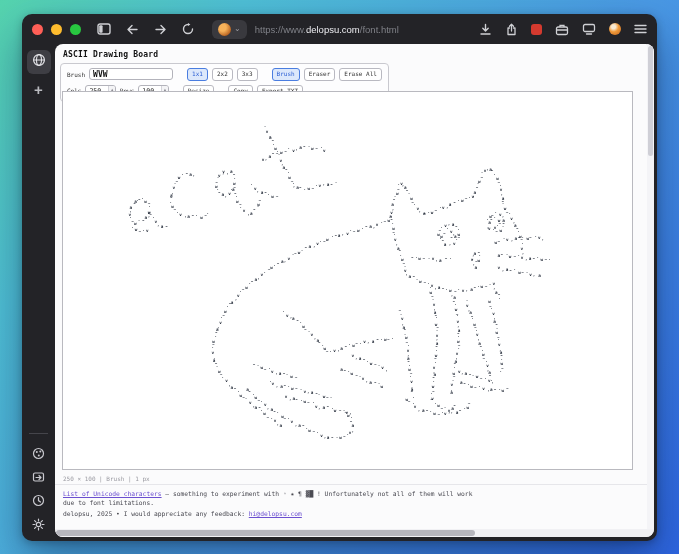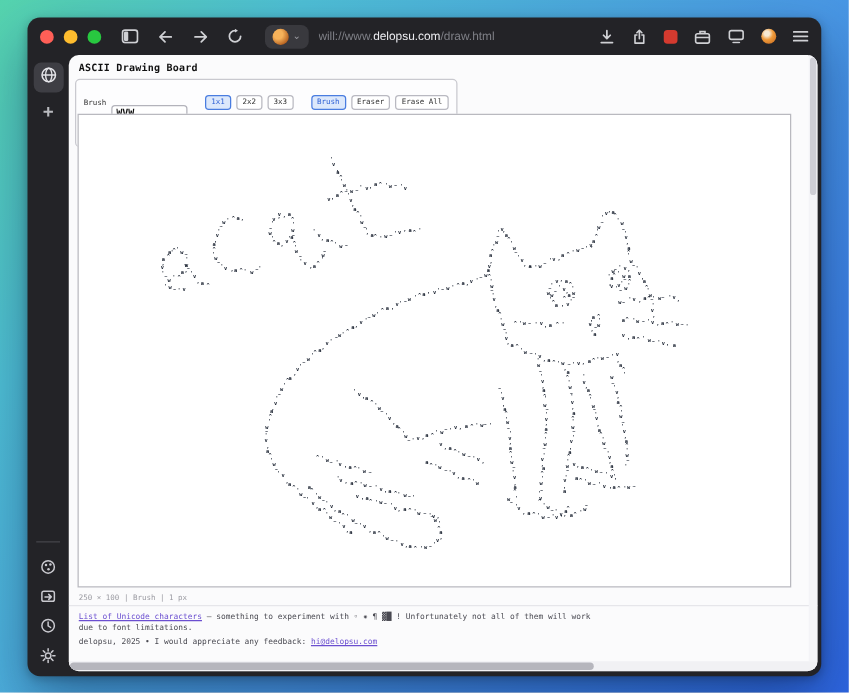--- a/index.html
+++ b/index.html
@@ -42,23 +42,23 @@
   
   .panel { position:absolute; left:33px; top:30px; right:3px; bottom:4px;
     background:#fbfbfc; border-radius:8px; overflow:hidden;
     font-family:"DejaVu Sans Mono", monospace; color:#222; }
   .page-title { font-size:8px; font-weight:bold; color:#111; margin:6px 0 4px 8px; letter-spacing:.2px; }
   .toolbar { display:inline-block; border:1px solid #c9c9cf; border-radius:4px;
     padding:4px 6px; margin-left:5px; background:#fdfdfe; }
   .trow { display:flex; align-items:center; gap:4px; }
   .trow + .trow { margin-top:4px; }
   .tlabel { font-size:6px; color:#333; }
-  .brush-input { width:61px; height:12px; border:1px solid #b3b3bb; border-radius:3px;
+  .brush-input { width:84px; height:12px; border:1px solid #b3b3bb; border-radius:3px;
     font-family:"DejaVu Sans Mono", monospace; font-size:8px; font-weight:bold;
-    padding:0 3px; color:#111; background:#fff;margin-top:16px; }
+    padding:0 3px; color:#111; background:#fff; }
   .num-input { display:flex; align-items:center; height:12px; border:1px solid #b3b3bb;
     border-radius:3px; background:#fff; overflow:hidden; }
   .num-val { font-size:6.5px; padding:0 3px; width:22px; color:#222; }
   .spin { display:flex; flex-direction:column; justify-content:center; border-left:1px solid #d4d4da;
     font-size:4px; line-height:3.2px; color:#8a8a92; padding:0 1.5px; background:#f4f4f6; height:100%; }
   .tbtn { font-family:"DejaVu Sans Mono", monospace; font-size:6px; padding:2px 4px;
     border:1px solid #b9b9c1; border-radius:3px; background:#fff; color:#333; line-height:1.1; }
   .tbtn.sel { border-color:#4a7de0; background:#dce8fb; color:#2c5fd4; }
   .gap { width:6px; }
   
@@ -108,21 +108,21 @@
             <path d="M10.5 6A4.5 4.5 0 1 1 6 1.5" fill="none" stroke="#cfd0d4" stroke-width="1.4" stroke-linecap="round"></path>
             <path d="M6 0l2.4 1.5L6 3z" fill="#cfd0d4"></path>
           </svg>
       </span>
     </div>
     <div class="url-area">
       <div class="ext-pill">
         <div class="ext-ball"></div>
         <span class="chev">⌄</span>
       </div>
-      <div class="urltext"><span>will://www.</span><span class="domain">delopsu.com</span><span>/draw.html</span></div>
+      <div class="urltext"><span>https://www.</span><span class="domain">delopsu.com</span><span>/font.html</span></div>
     </div>
     <div class="right-icons">
       <span class="ri">
         <svg width="13" height="13" viewBox="0 0 13 13">
             <path d="M6.5 1.5v6 M3.8 5.2l2.7 2.7 2.7-2.7 M2 11h9" fill="none" stroke="#cfd0d4" stroke-width="1.4" stroke-linecap="round" stroke-linejoin="round"></path>
           </svg>
       </span>
       <span class="ri">
         <svg width="13" height="13" viewBox="0 0 13 13">
             <path d="M4.5 5H3v6.5h7V5H8.5 M6.5 8V1.2 M4.5 3.2l2-2 2 2" fill="none" stroke="#cfd0d4" stroke-width="1.3" stroke-linecap="round" stroke-linejoin="round"></path>

